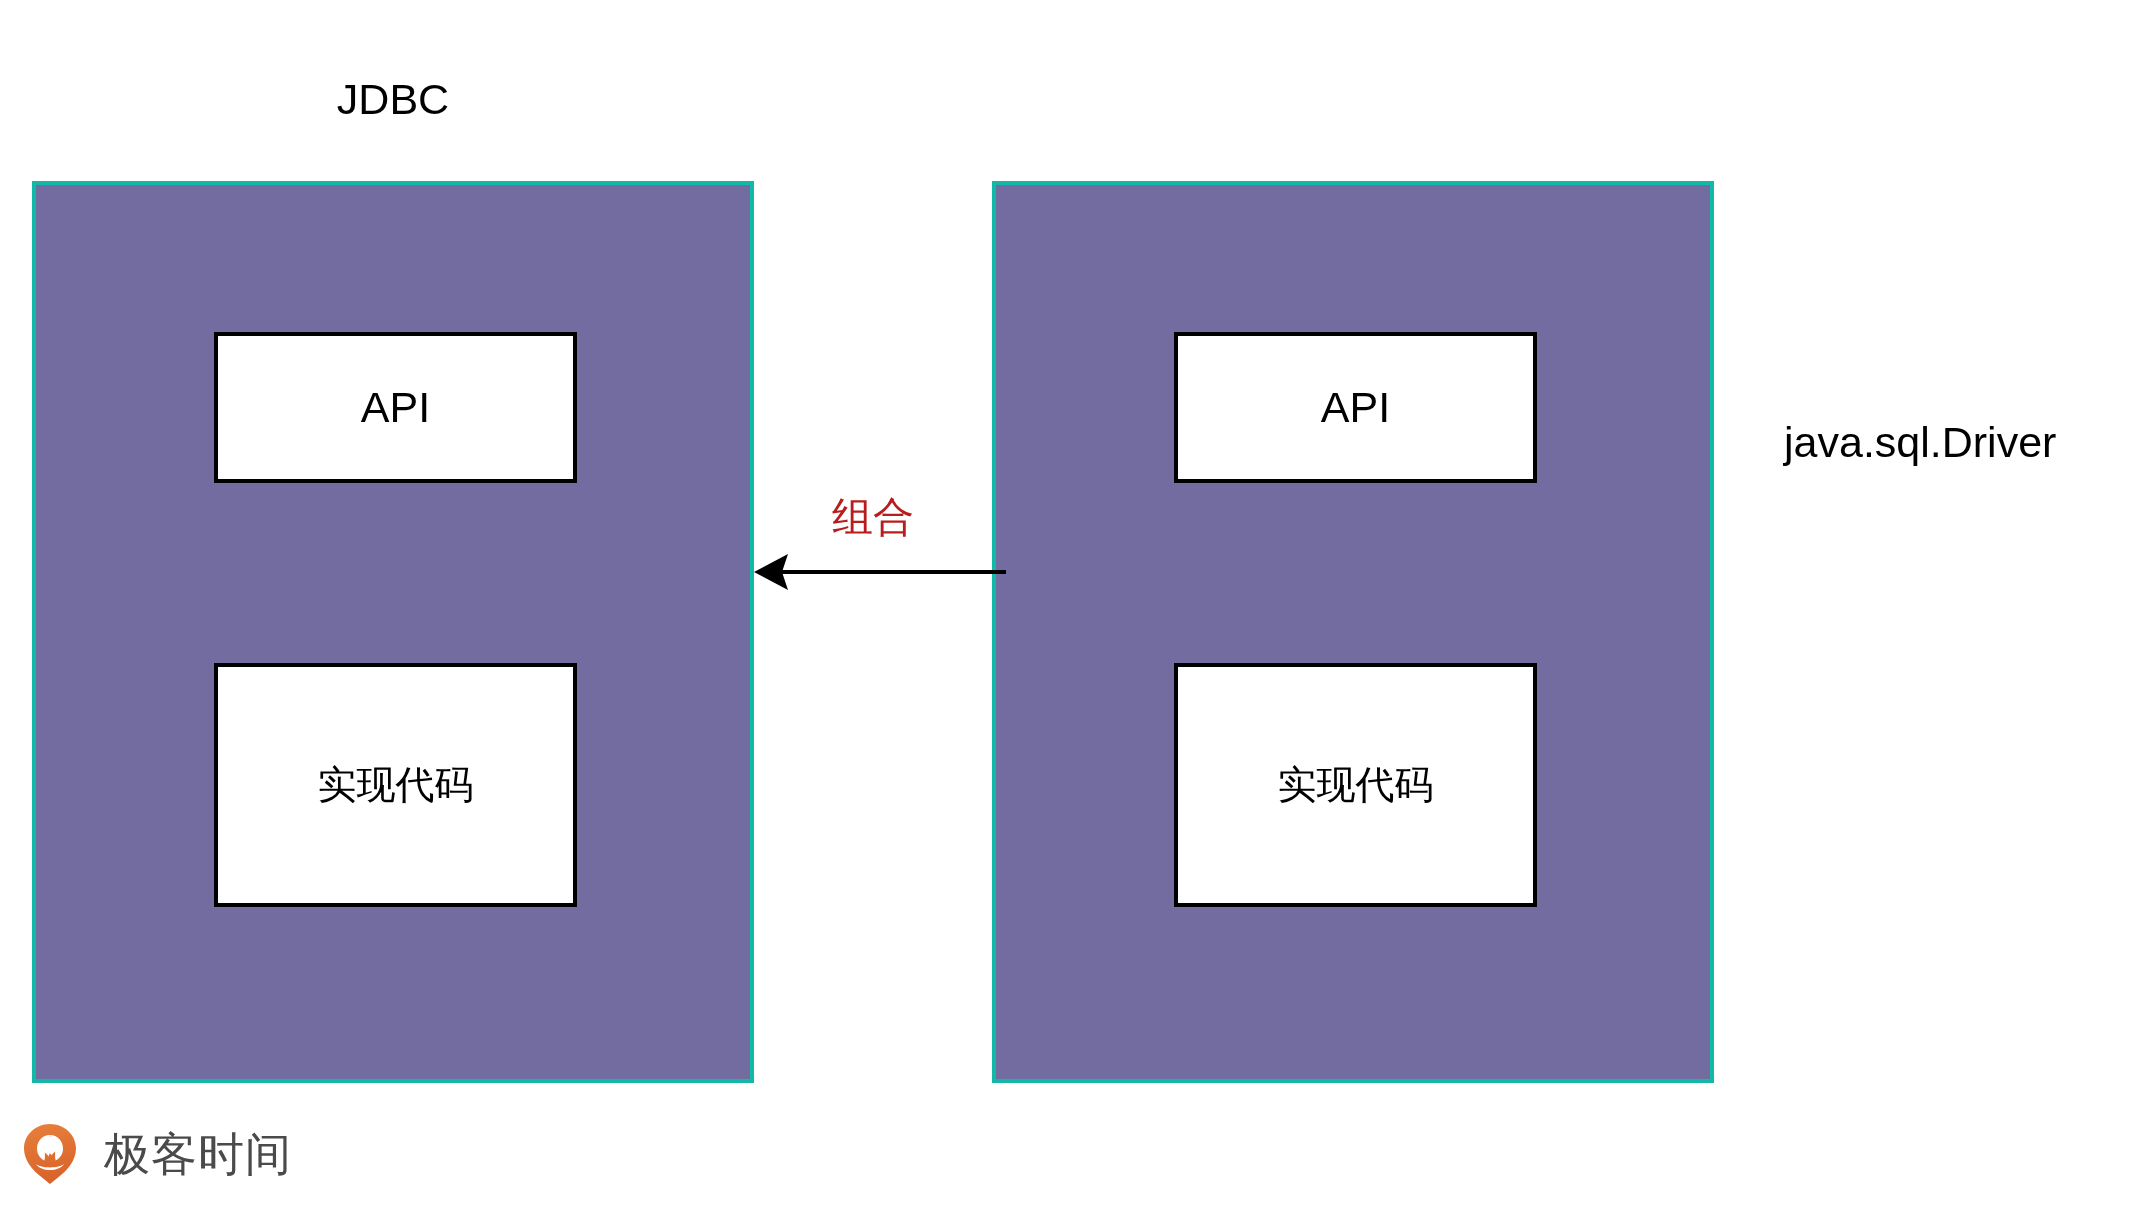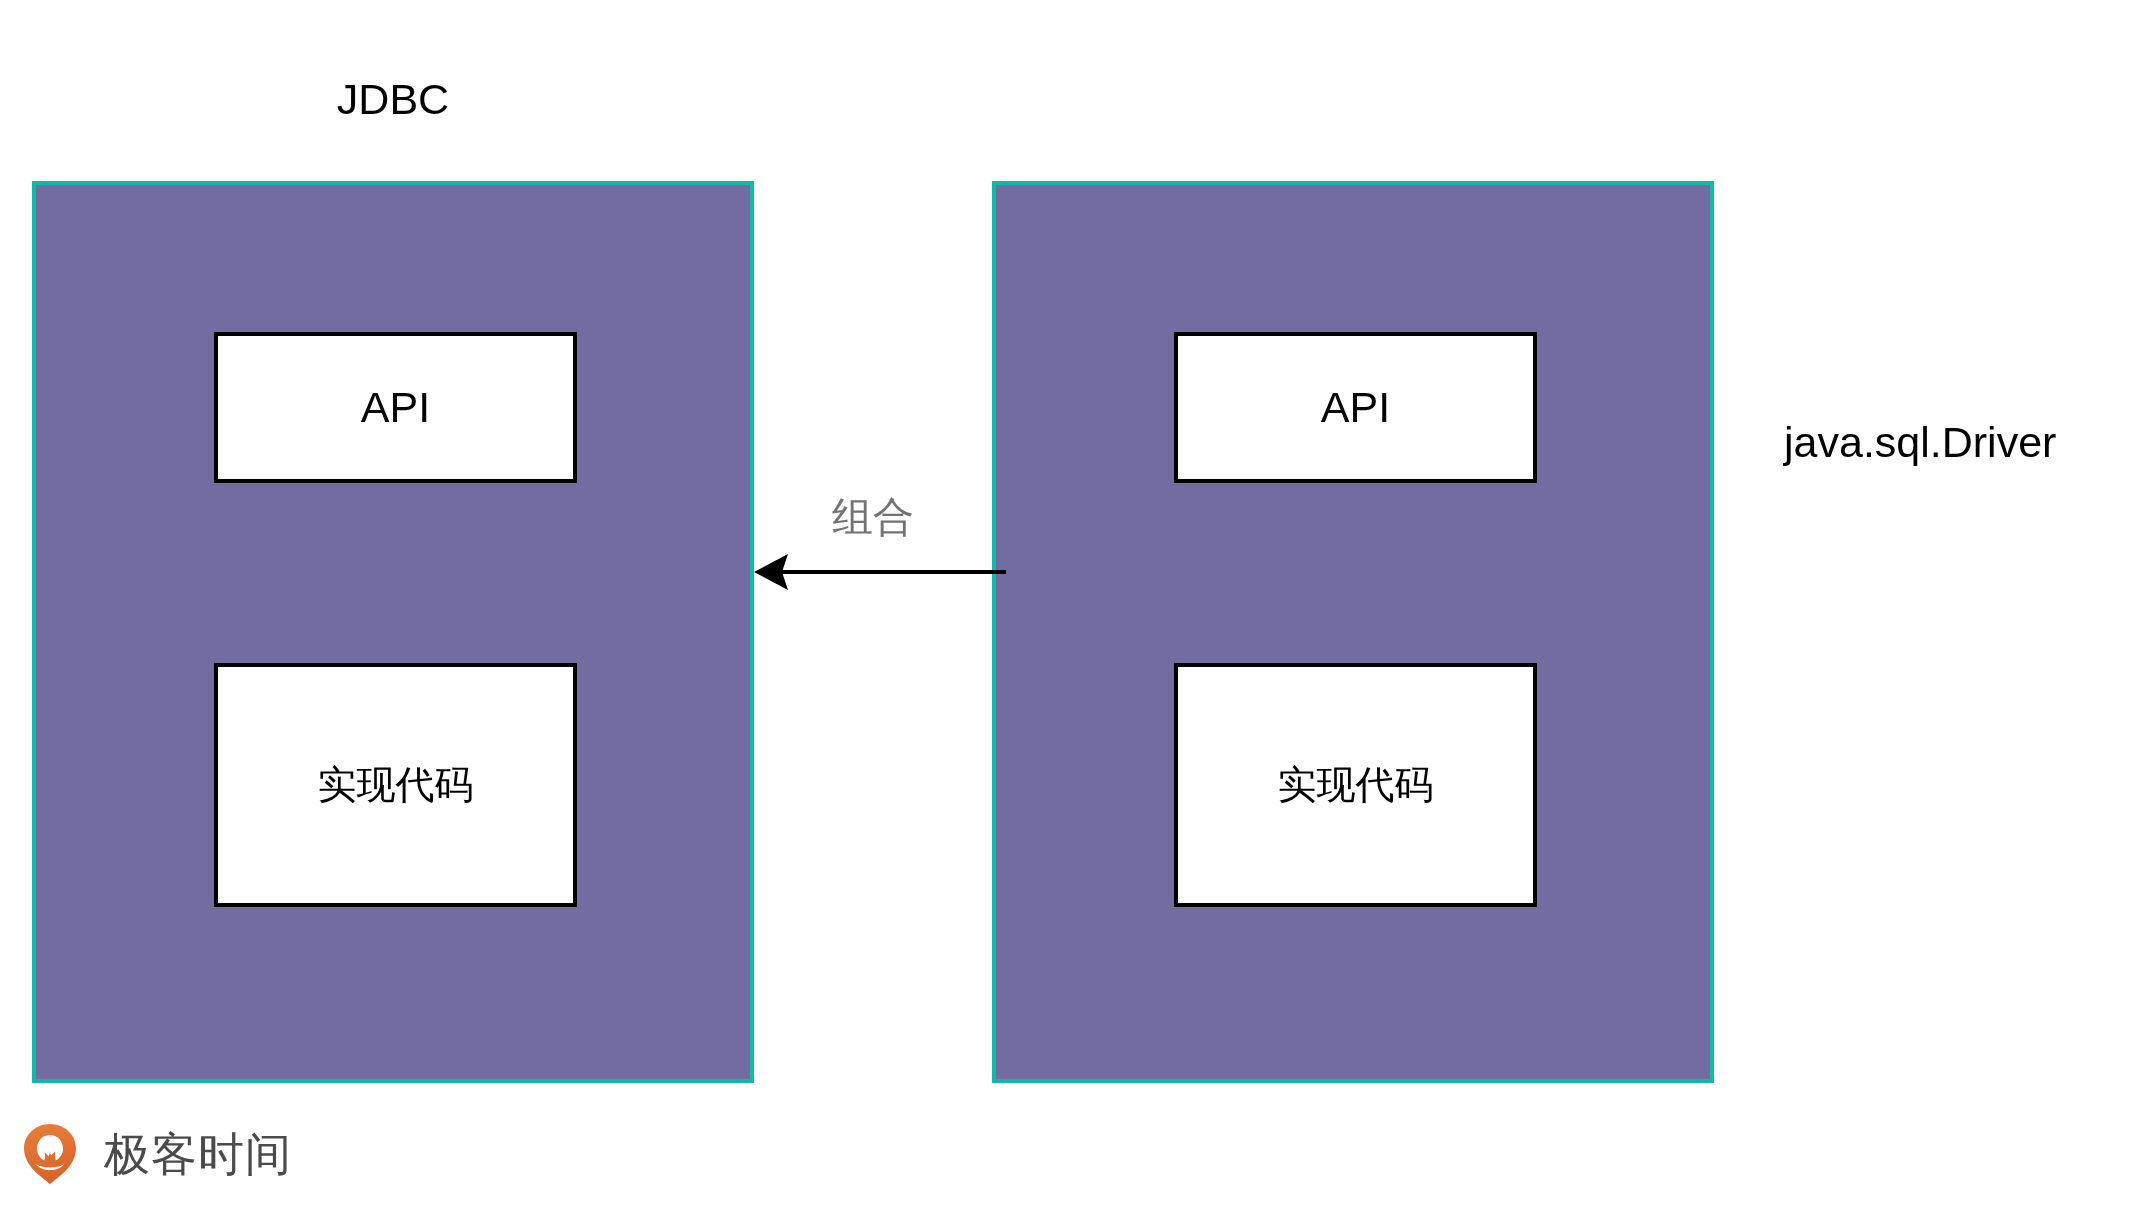--- a/index.html
+++ b/index.html
@@ -89,21 +89,21 @@
     height: 70px;
     pointer-events: none;
   }
   #arrow-label {
     position: absolute;
     left: 754px;
     top: 490px;
     width: 238px;
     text-align: center;
     font-size: 41px;
-    color: #737373;
+    color: #b91c1c;
     white-space: nowrap;
   }
 
   
   #side-annotation {
     position: absolute;
     left: 1784px;
     top: 382px;
     font-size: 43px;
     color: #000000;

